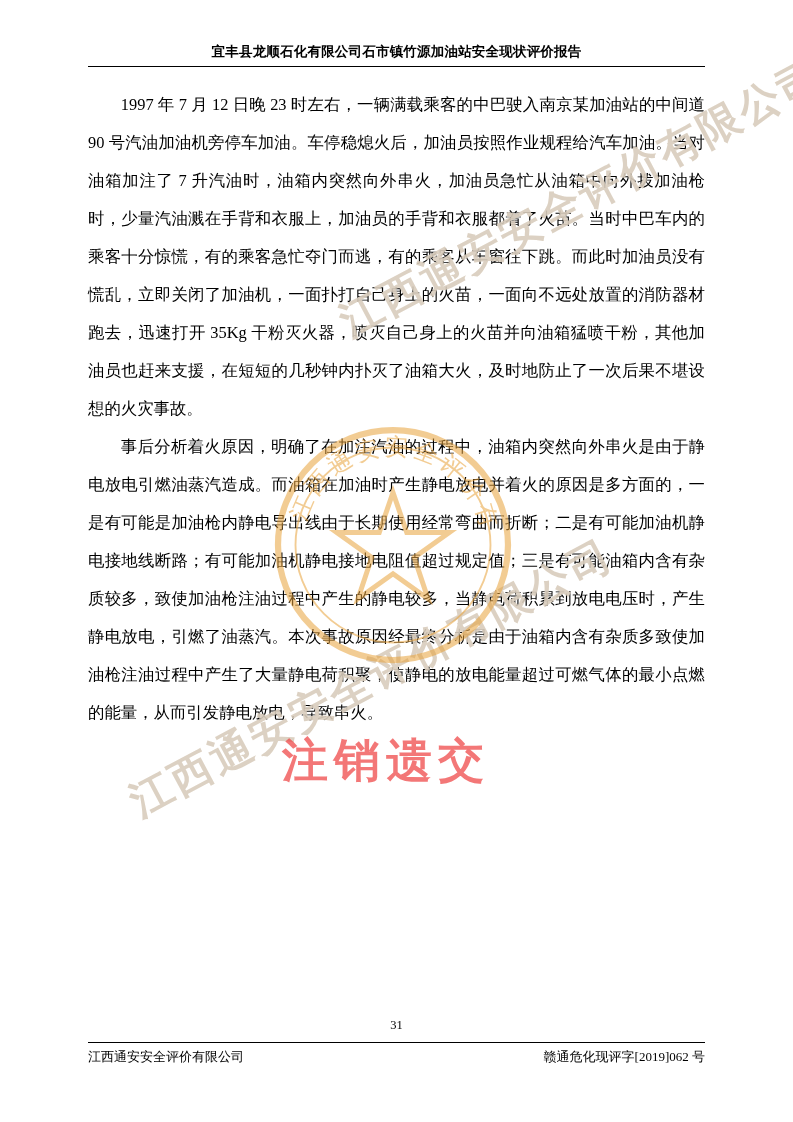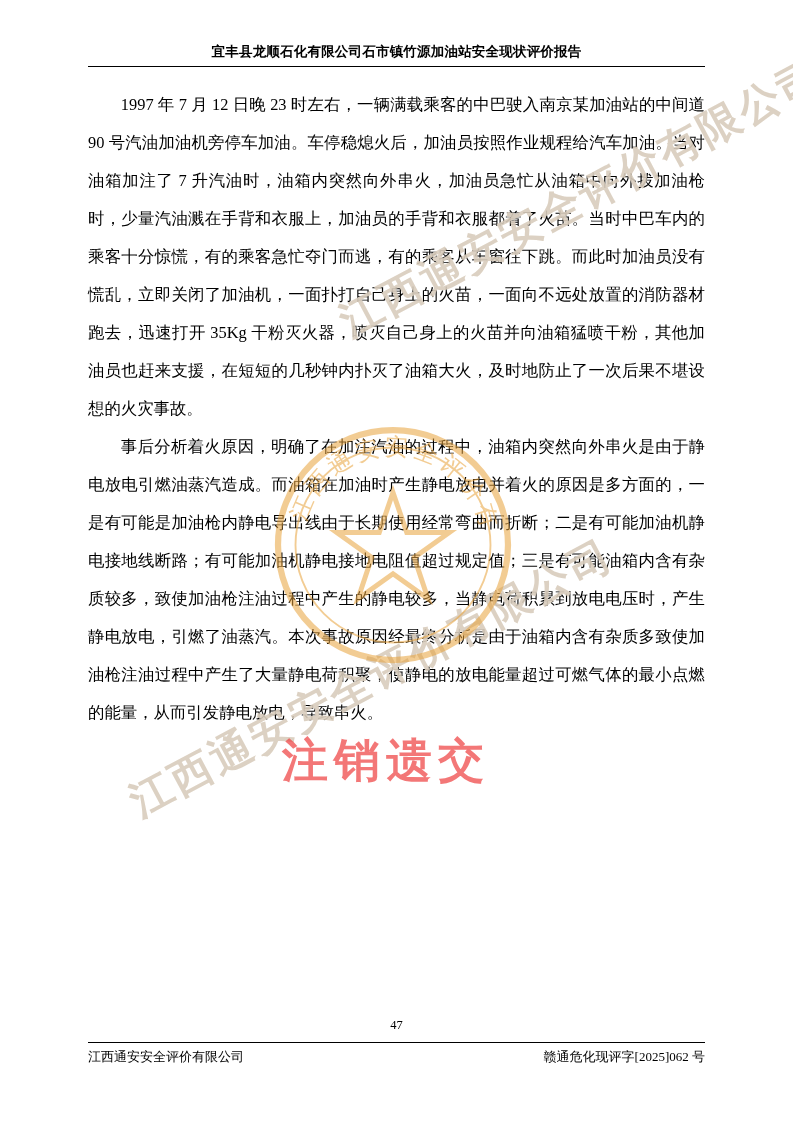--- a/index.html
+++ b/index.html
@@ -169,25 +169,25 @@
     <div class="header">
       <div class="header-title">宜丰县龙顺石化有限公司石市镇竹源加油站安全现状评价报告</div>
       <div class="header-rule"></div>
     </div>
 
     <div class="content">
       <p class="indent2">1997 年 7 月 12 日晚 23 时左右，一辆满载乘客的中巴驶入南京某加油站的中间道 90 号汽油加油机旁停车加油。车停稳熄火后，加油员按照作业规程给汽车加油。当对油箱加注了 7 升汽油时，油箱内突然向外串火，加油员急忙从油箱中向外拨加油枪时，少量汽油溅在手背和衣服上，加油员的手背和衣服都着了火苗。当时中巴车内的乘客十分惊慌，有的乘客急忙夺门而逃，有的乘客从车窗往下跳。而此时加油员没有慌乱，立即关闭了加油机，一面扑打自己身上的火苗，一面向不远处放置的消防器材跑去，迅速打开 35Kg 干粉灭火器，喷灭自己身上的火苗并向油箱猛喷干粉，其他加油员也赶来支援，在短短的几秒钟内扑灭了油箱大火，及时地防止了一次后果不堪设想的火灾事故。</p>
       <p class="indent2">事后分析着火原因，明确了在加注汽油的过程中，油箱内突然向外串火是由于静电放电引燃油蒸汽造成。而油箱在加油时产生静电放电并着火的原因是多方面的，一是有可能是加油枪内静电导出线由于长期使用经常弯曲而折断；二是有可能加油机静电接地线断路；有可能加油机静电接地电阻值超过规定值；三是有可能油箱内含有杂质较多，致使加油枪注油过程中产生的静电较多，当静电荷积累到放电电压时，产生静电放电，引燃了油蒸汽。本次事故原因经最终分析是由于油箱内含有杂质多致使加油枪注油过程中产生了大量静电荷积聚，使静电的放电能量超过可燃气体的最小点燃的能量，从而引发静电放电，导致串火。</p>
     </div>
 
-    <div class="page-number">47</div>
+    <div class="page-number">31</div>
     <div class="footer-rule"></div>
     <div class="footer">
       <span class="footer-left">江西通安安全评价有限公司</span>
-      <span class="footer-right">赣通危化现评字[2025]062 号</span>
+      <span class="footer-right">赣通危化现评字[2019]062 号</span>
     </div>
 
   </div>
 
   <div class="wm-layer">
     <div class="wm-text wm-diag1">江西通安安全评价有限公司</div>
     <div class="wm-text wm-diag2">江西通安安全评价有限公司</div>
 
     <div class="wm-stamp">
       <svg viewBox="0 0 200 200" xmlns="http://www.w3.org/2000/svg">

